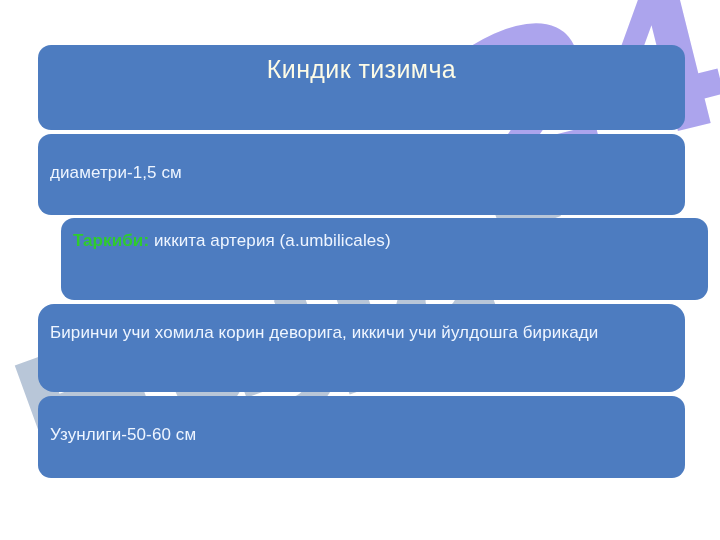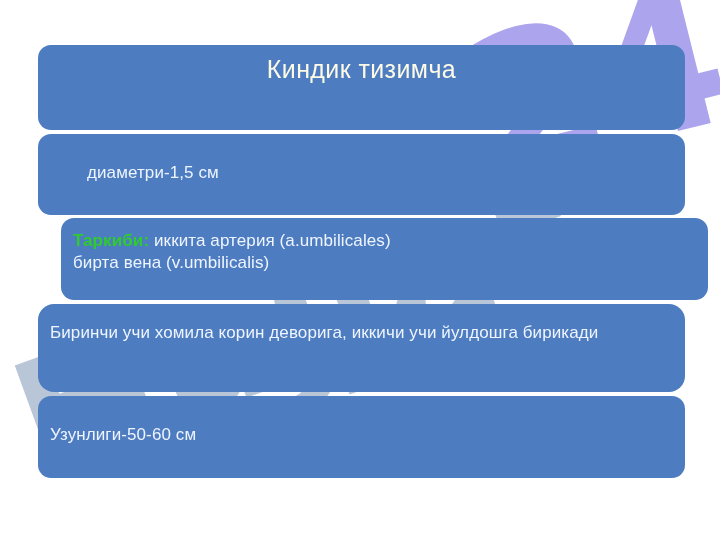--- a/index.html
+++ b/index.html
@@ -107,21 +107,21 @@
 
   .body-text {
     position: absolute;
     left: 12px;
     right: 14px;
     font-size: 17px;
     line-height: 22px;
     color: #eef5ff;
     letter-spacing: 0.1px;
   }
-  .b2 .body-text { top: 28px; margin-left: 37px; }
+  .b2 .body-text { top: 28px; }
   .b3 .body-text { top: 12px; }
   .b4 .body-text { top: 18px; }
   .b5 .body-text { top: 28px; }
 
   .green-word {
     color: #2ecc2e;
     font-weight: bold;
     filter: blur(0.6px);
   }
 </style>
@@ -141,21 +141,20 @@
       <div class="title-text">Киндик тизимча</div>
     </div>
 
     <div class="box b2">
       <div class="body-text">диаметри-1,5 см</div>
     </div>
 
     <div class="box b3">
       <div class="body-text">
         <span class="green-word">Таркиби:</span><span> иккита артерия (a.umbilicales)</span><br>
-        <span>бирта вена (v.umbilicalis)</span>
       </div>
     </div>
 
     <div class="box b4">
       <div class="body-text">Биринчи учи хомила корин деворига, иккичи учи йулдошга бирикади</div>
     </div>
 
     <div class="box b5">
       <div class="body-text">Узунлиги-50-60 см</div>
     </div>

